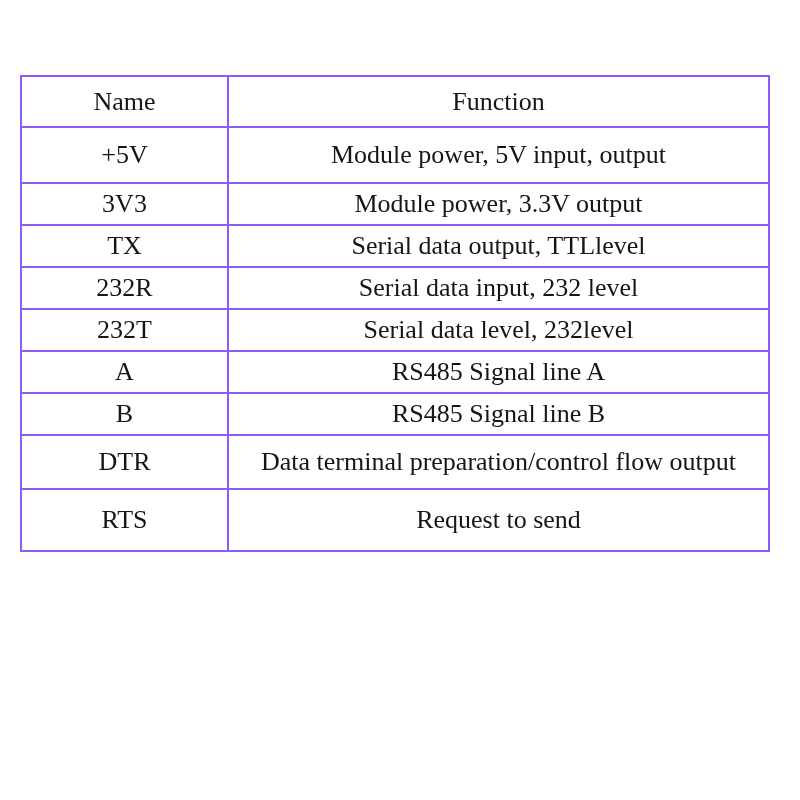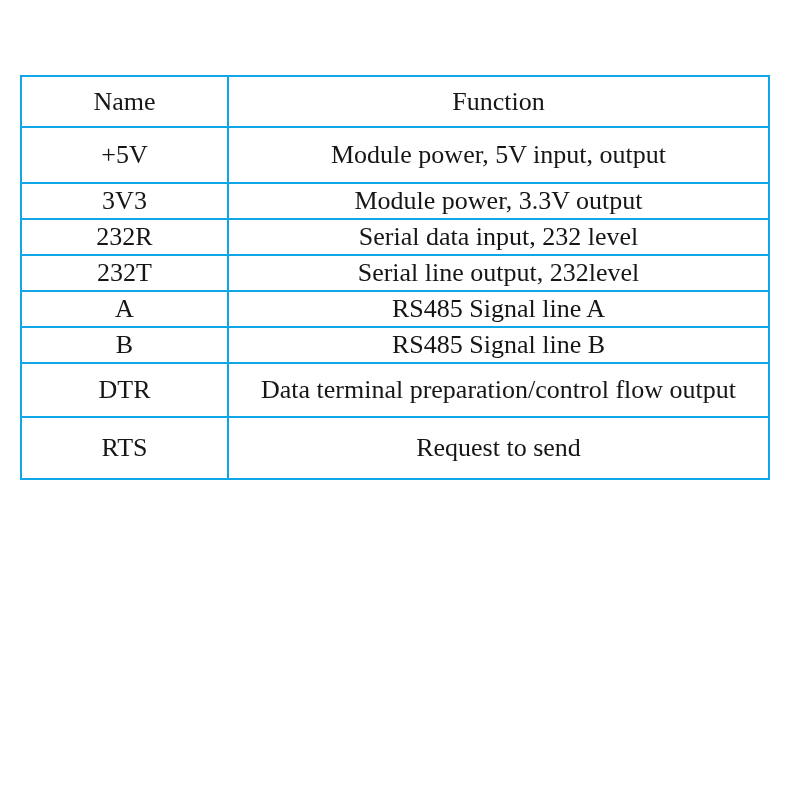--- a/index.html
+++ b/index.html
@@ -24,32 +24,32 @@
     width: 748px;
     border-collapse: collapse;
     table-layout: fixed;
     font-family: "Liberation Serif", serif;
     font-size: 26px;
     color: #161616;
     background: #ffffff;
   }
   table.pin-table th,
   table.pin-table td {
-    border: 2px solid #0ea5e9;
+    border: 2px solid #8b5cf6;
     text-align: center;
     vertical-align: middle;
     font-weight: normal;
     padding: 0 4px;
     overflow: hidden;
     white-space: nowrap;
   }
   col.col-name { width: 207px; }
   col.col-func { width: 541px; }
   tr.h-head { height: 51px; }
-  tr.h-std  { height: 36px; }
+  tr.h-std  { height: 42px; }
   tr.h-tall { height: 56px; }
   tr.h-dtr  { height: 54px; }
   tr.h-last { height: 62px; }
 </style>
 </head>
 <body>
 
 <div class="stage">
   <table class="pin-table">
     <colgroup>
@@ -63,26 +63,30 @@
       </tr>
       <tr class="h-tall">
         <td>+5V</td>
         <td>Module power, 5V input, output</td>
       </tr>
       <tr class="h-std">
         <td>3V3</td>
         <td>Module power, 3.3V output</td>
       </tr>
       <tr class="h-std">
+        <td>TX</td>
+        <td>Serial data output, TTLlevel</td>
+      </tr>
+      <tr class="h-std">
         <td>232R</td>
         <td>Serial data input, 232 level</td>
       </tr>
       <tr class="h-std">
         <td>232T</td>
-        <td>Serial line output, 232level</td>
+        <td>Serial data level, 232level</td>
       </tr>
       <tr class="h-std">
         <td>A</td>
         <td>RS485 Signal line A</td>
       </tr>
       <tr class="h-std">
         <td>B</td>
         <td>RS485 Signal line B</td>
       </tr>
       <tr class="h-dtr">

